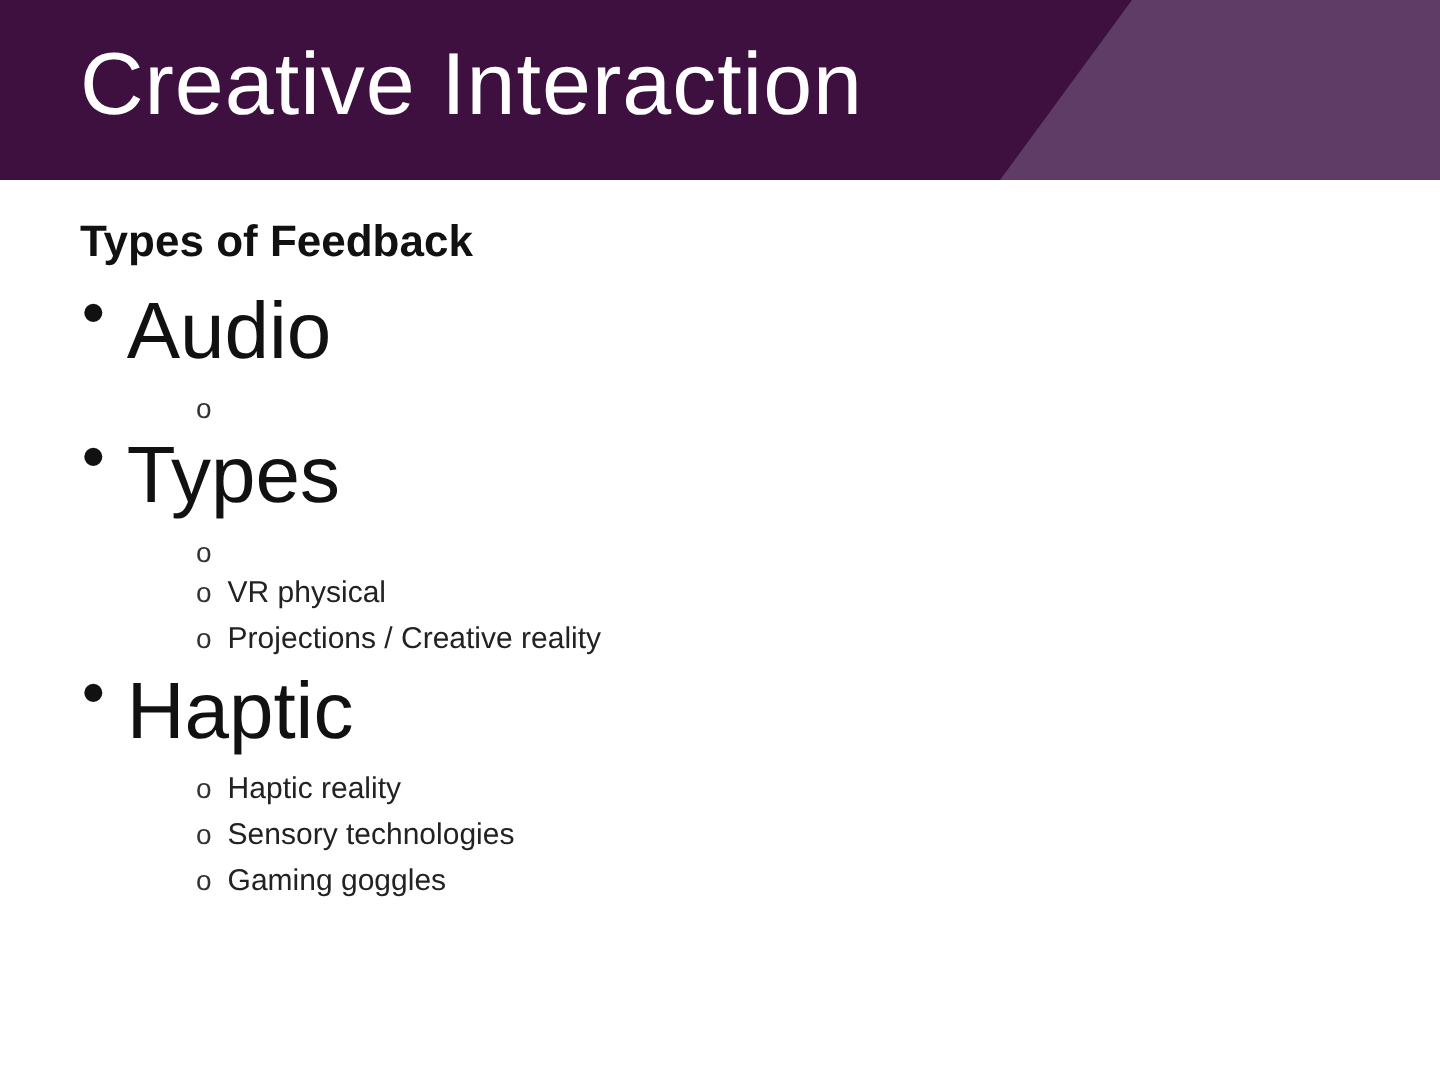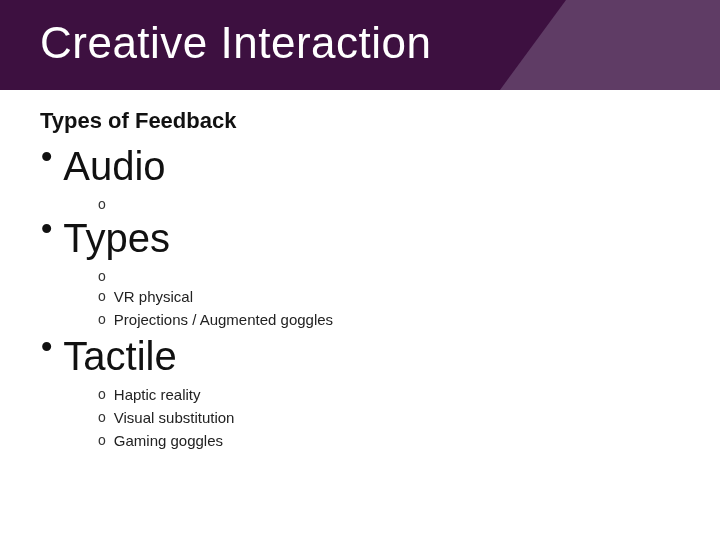--- a/index.html
+++ b/index.html
@@ -132,36 +132,36 @@
   <div class="sub-items">
     <div class="sub-item">
       <span class="sub-bullet">o</span>
     </div>
     <div class="sub-item">
       <span class="sub-bullet">o</span>
       <span class="sub-text">VR physical</span>
     </div>
     <div class="sub-item">
       <span class="sub-bullet">o</span>
-      <span class="sub-text">Projections / Augmented goggles</span>
+      <span class="sub-text">Projections / Creative reality</span>
     </div>
   </div>
 
   <div class="bullet-item">
     <span class="bullet-dot">•</span>
-    <span class="bullet-label">Tactile</span>
+    <span class="bullet-label">Haptic</span>
   </div>
   <div class="sub-items">
     <div class="sub-item">
       <span class="sub-bullet">o</span>
       <span class="sub-text">Haptic reality</span>
     </div>
     <div class="sub-item">
       <span class="sub-bullet">o</span>
-      <span class="sub-text">Visual substitution</span>
+      <span class="sub-text">Sensory technologies</span>
     </div>
     <div class="sub-item">
       <span class="sub-bullet">o</span>
       <span class="sub-text">Gaming goggles</span>
     </div>
   </div>
 
 </div>
 
 </body></html>

